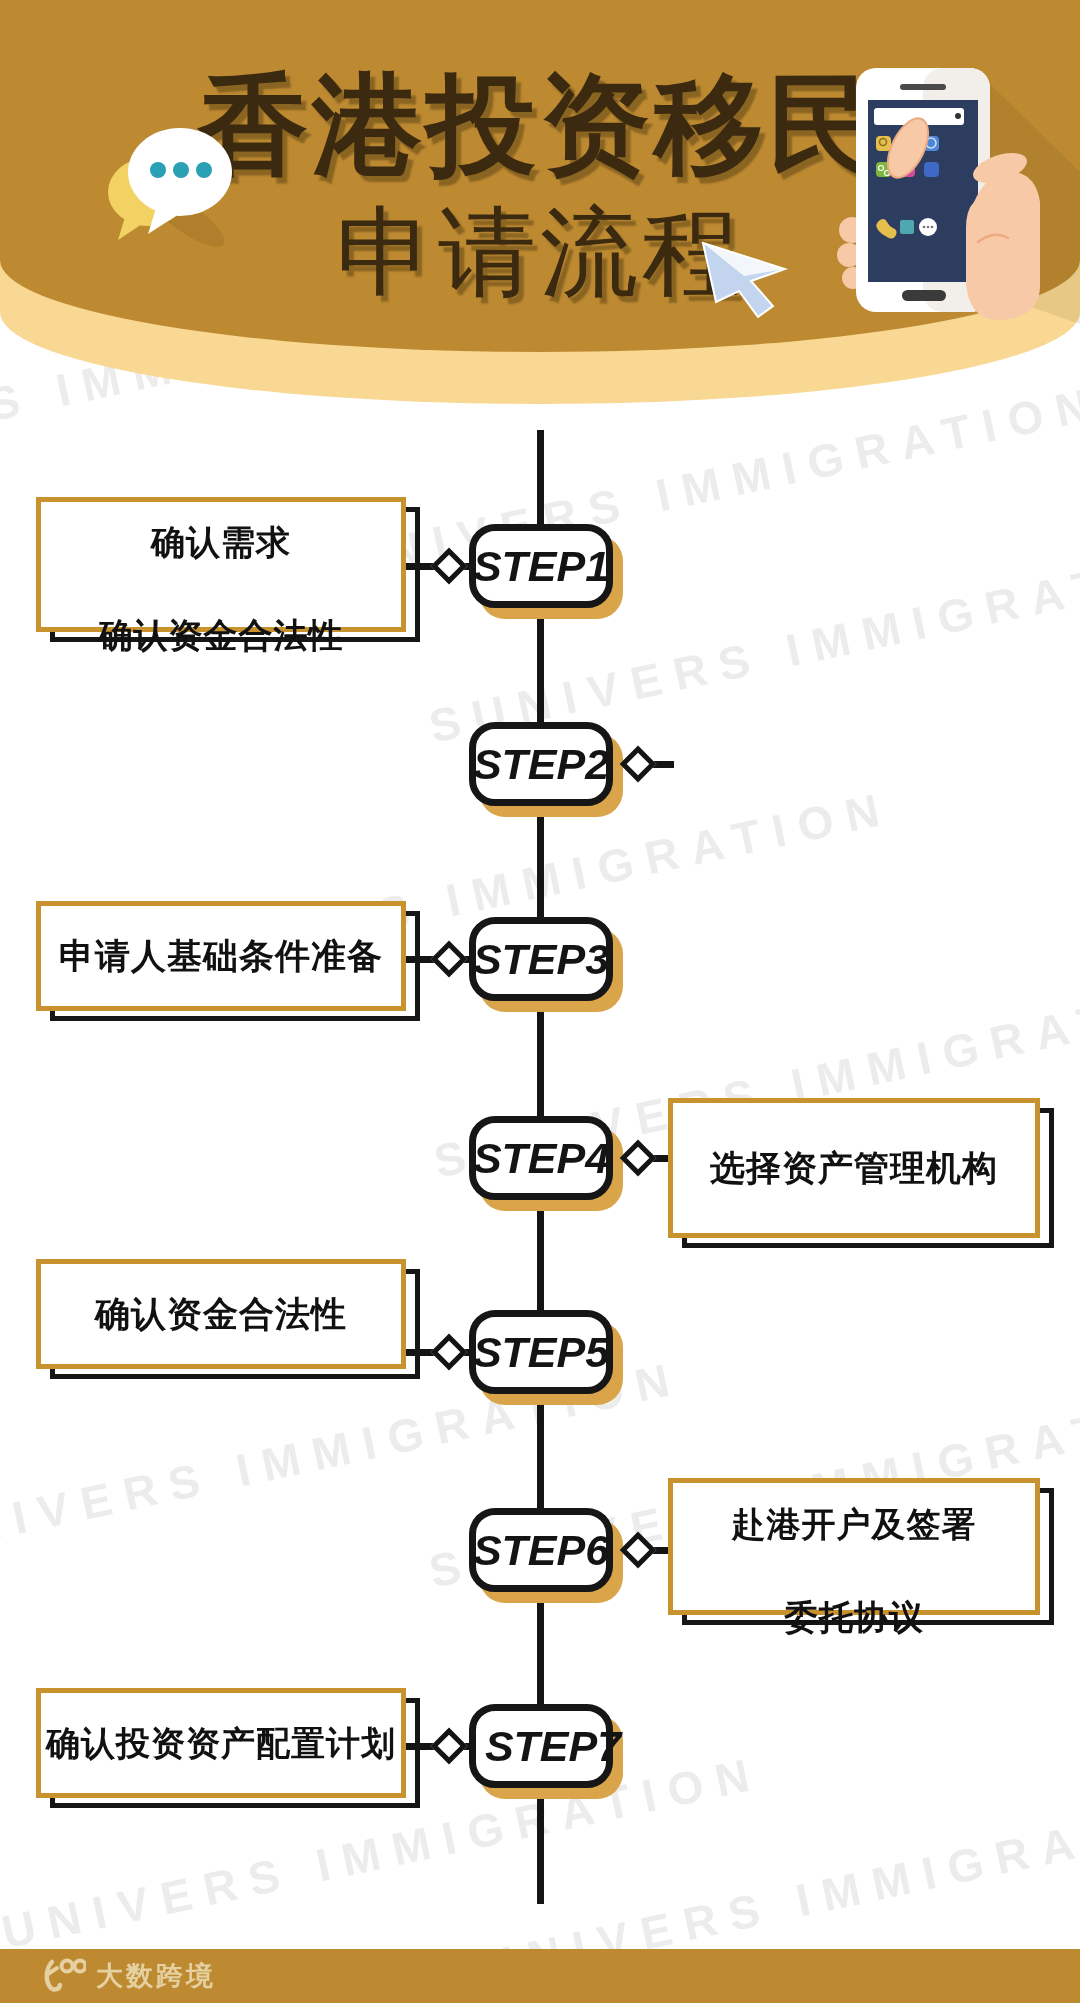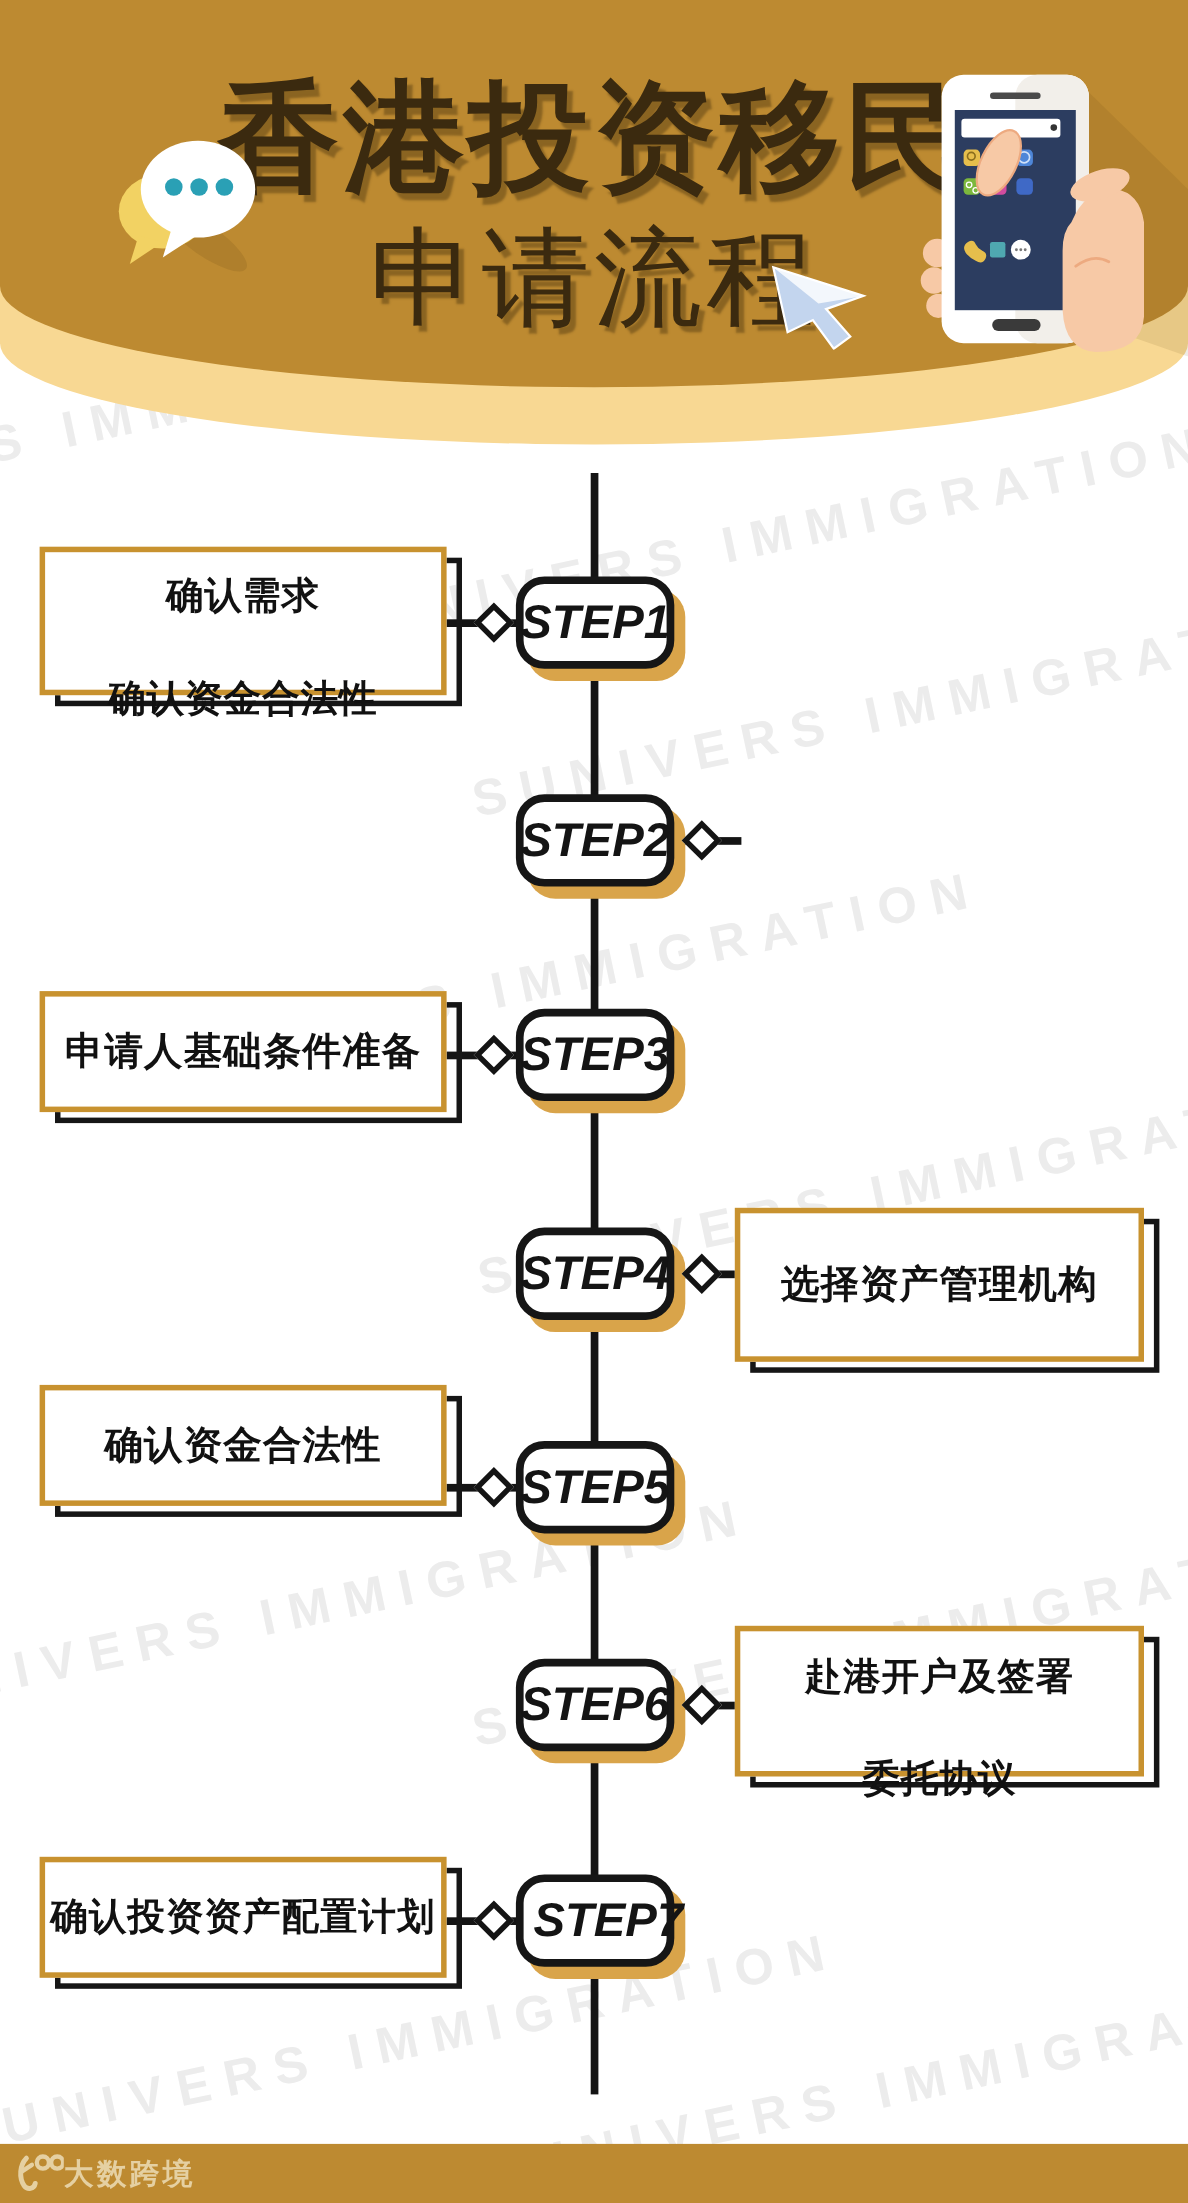--- a/index.html
+++ b/index.html
@@ -50,21 +50,21 @@
   .wrap-r{left:668px;width:372px;}
 
   .conn{position:absolute;height:7px;background:#141414;z-index:3;}
   .conn-l{left:404px;width:66px;}
   .conn-r{left:610px;width:64px;}
   .diamond{position:absolute;width:16px;height:16px;box-sizing:content-box;
         border:5px solid #141414;background:#ffffff;transform:rotate(45deg);z-index:5;}
 
   
   .footer{position:absolute;left:0;top:1949px;width:1080px;height:54px;background:#BD8A31;
-        z-index:2;display:flex;align-items:center;padding-left:12px;box-sizing:border-box;gap:0;}
+        z-index:2;display:flex;align-items:center;padding-left:40px;box-sizing:border-box;gap:10px;}
   .brand{font-size:27px;font-weight:bold;color:#E5D0A2;letter-spacing:3px;}
 </style>
 </head>
 <body>
 
 <div class="page">
 
   <div class="wm" style="left:-300px;top:440px;">SUNIVERS IMMIGRATION</div>
   <div class="wm" style="left:300px;top:545px;">SUNIVERS IMMIGRATION</div>
   <div class="wm" style="left:430px;top:700px;">SUNIVERS IMMIGRATION</div>

